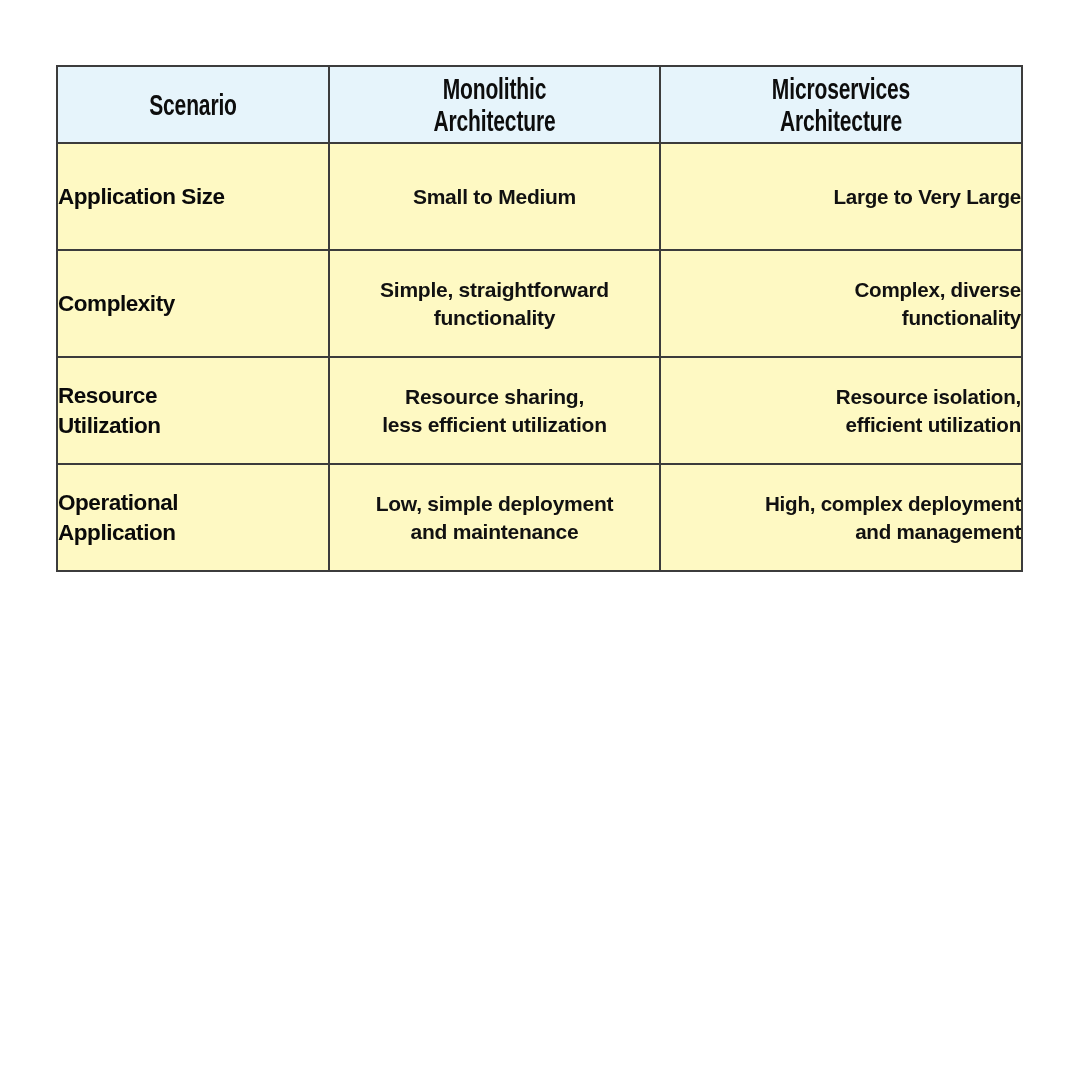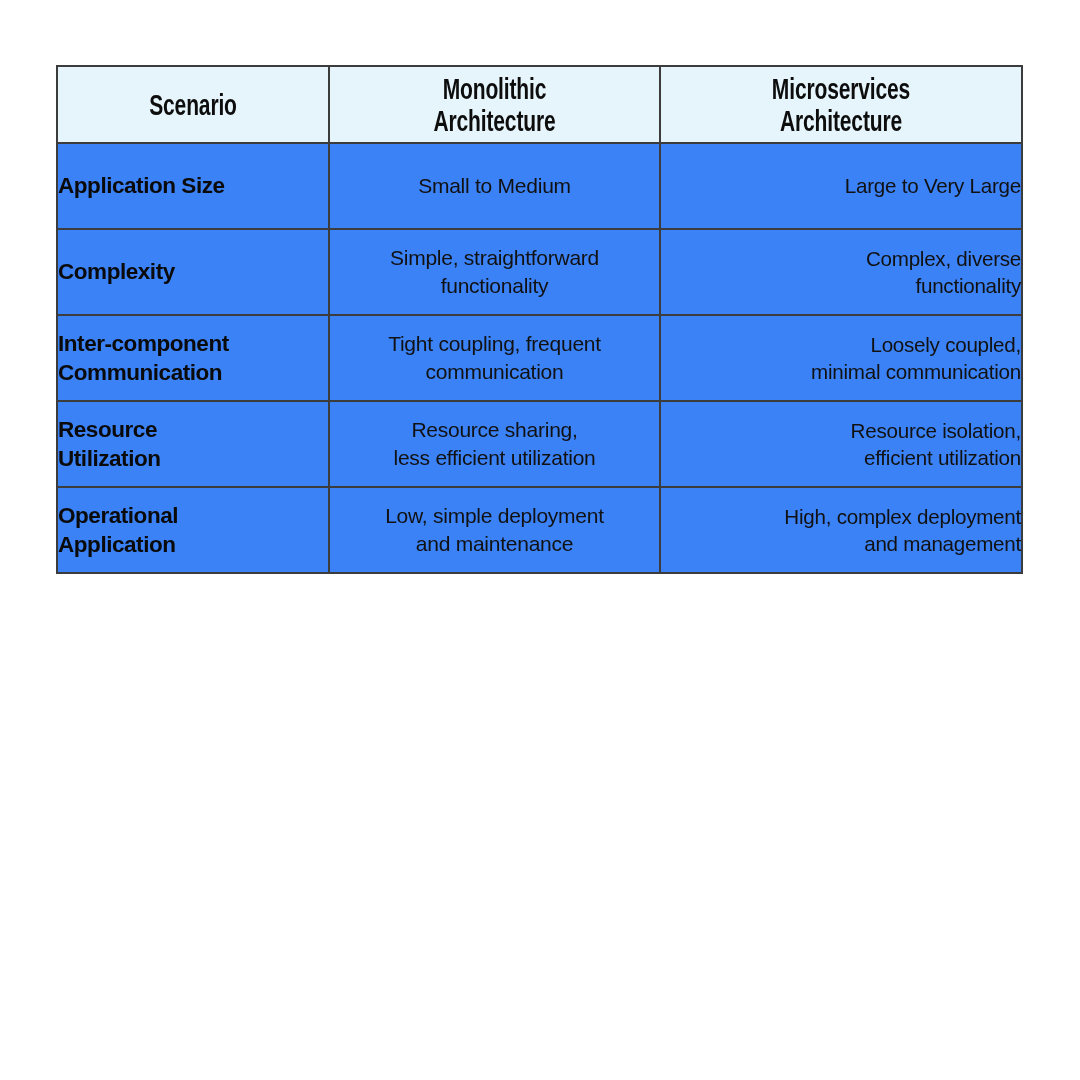--- a/index.html
+++ b/index.html
@@ -21,21 +21,21 @@
   }
 
   
   .comparison-table {
     position: absolute;
     left: 56px;
     top: 65px;
     width: 965px;
     border-collapse: collapse;
     table-layout: fixed;
-    background: #3b82f6;
+    background: #fef9c3;
     padding-left: 10px;
   }
 
   .comparison-table td,
   .comparison-table th {
     border: 2px solid #3c3c3c;
     padding: 0;
     vertical-align: middle;
     box-sizing: border-box;
   }
@@ -61,21 +61,21 @@
     line-height: 1.05;
     letter-spacing: -0.2px;
     color: #0d0d0d;
     transform: scaleX(0.70);
     transform-origin: center center;
     white-space: pre-line;
     padding: 0 4px;
   }
 
   
-  tbody tr { height: 86px; }
+  tbody tr { height: 107px; }
 
   .cell-scenario {
     text-align: left;
     padding: 6px 10px 6px 22px;
   }
 
   .cell-scenario .txt {
     display: block;
     font-family: "Liberation Sans", sans-serif;
     font-weight: 700;
@@ -87,21 +87,21 @@
   }
 
   .cell-value {
     text-align: center;
     padding: 6px 12px;
   }
 
   .cell-value .txt {
     display: block;
     font-family: "Liberation Sans", sans-serif;
-    font-weight: 400;
+    font-weight: 700;
     font-size: 21px;
     line-height: 1.33;
     letter-spacing: -0.25px;
     color: #111111;
     white-space: pre-line;
   }
 
   
   .cell-value.micro .txt { font-size: 20.6px; text-align: right; }
 </style>
@@ -155,34 +155,20 @@
           <span class="txt">Simple, straightforward
 functionality</span>
         </td>
         <td class="cell-value micro">
           <span class="txt">Complex, diverse
 functionality</span>
         </td>
       </tr>
 
 
-      <tr>
-        <td class="cell-scenario">
-          <span class="txt">Inter-component
-Communication</span>
-        </td>
-        <td class="cell-value mono">
-          <span class="txt">Tight coupling, frequent
-communication</span>
-        </td>
-        <td class="cell-value micro">
-          <span class="txt">Loosely coupled,
-minimal communication</span>
-        </td>
-      </tr>
 
 
 
 
       <tr>
         <td class="cell-scenario">
           <span class="txt">Resource
 Utilization</span>
         </td>
         <td class="cell-value mono">

